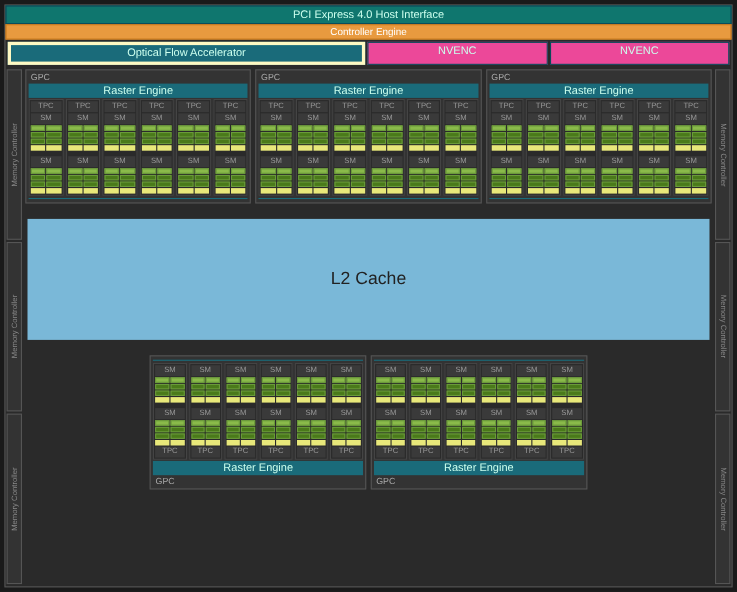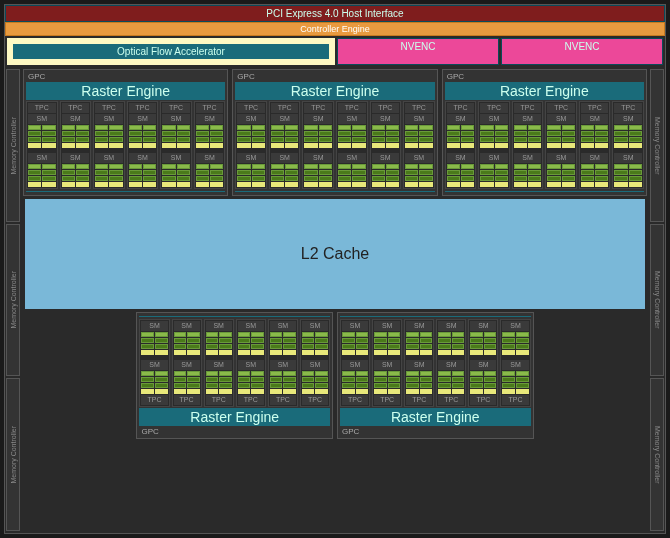--- a/index.html
+++ b/index.html
@@ -13,21 +13,21 @@
   }
   .chip {
     width: 100%;
     height: 100%;
     border: 1px solid #555;
     background: #2a2a2a;
     display: flex;
     flex-direction: column;
   }
   .top-bar {
-    background: #7f1d1d;
+    background: #0f766e;
     color: #cfe;
     font-size: 10px;
     text-align: center;
     padding: 2px;
     border: 1px solid #0a4a5a;
   }
   .giga-bar {
     background: #e89a3f;
     color: #fff;
     font-size: 9px;
@@ -40,21 +40,21 @@
     gap: 2px;
     padding: 2px;
   }
   .ofa {
     flex: 2;
     background: #1a6b7a;
     color: #cfe;
     font-size: 10px;
     text-align: center;
     padding: 2px;
-    border: 6px solid #fef9c3;
+    border: 3px solid #fef9c3;
   }
   .enc {
     flex: 1;
     background: #ec4899;
     color: #cfe;
     font-size: 10px;
     text-align: center;
     padding: 2px;
     border: 1px solid #0a4a5a;
   }
@@ -84,21 +84,21 @@
     transform: rotate(180deg);
   }
   .side-controllers.right .mem-ctrl span {
     transform: rotate(0deg);
   }
   .center {
     flex: 1;
     display: flex;
     flex-direction: column;
     padding: 2px;
-    gap: 3px;
+    gap: 14px;
   }
   .gpc-row {
     display: flex;
     gap: 4px;
   }
   .gpc-row.bottom {
     justify-content: center;
   }
   .gpc {
     background: #333;
@@ -113,21 +113,21 @@
     flex: 0 0 31.5%;
   }
   .gpc-label {
     color: #aaa;
     font-size: 8px;
     padding: 0 2px;
   }
   .raster {
     background: #1a6b7a;
     color: #cfe;
-    font-size: 14px;
+    font-size: 10px;
     text-align: center;
     padding: 1px;
   }
   .tpc-row {
     display: flex;
     gap: 2px;
   }
   .tpc {
     flex: 1;
     background: #2a2a2a;

